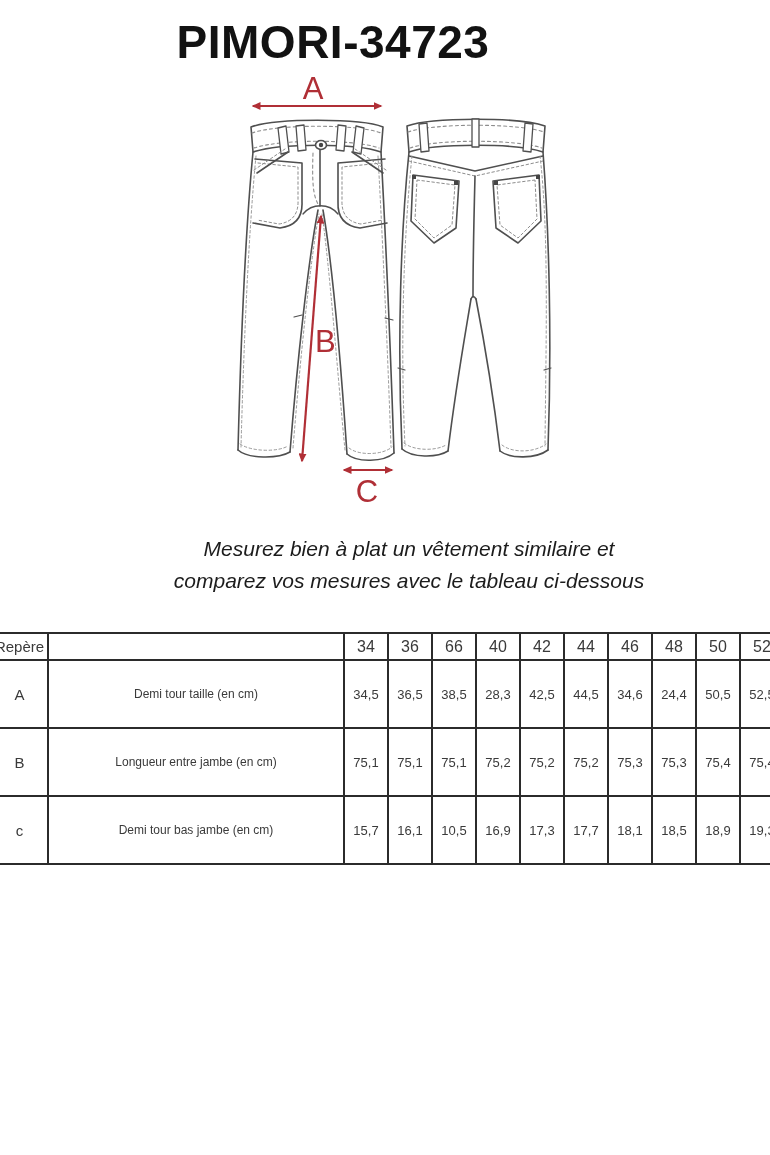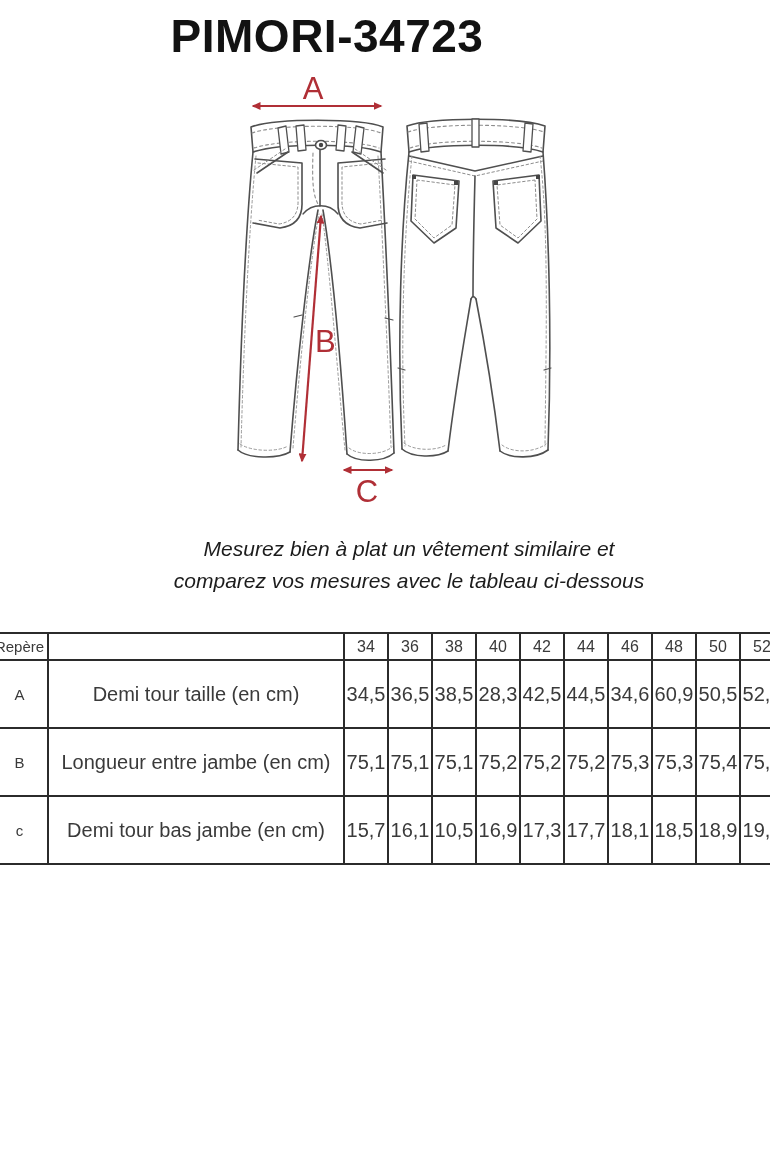--- a/index.html
+++ b/index.html
@@ -5,21 +5,21 @@
   html,body{margin:0;padding:0;}
   body{
     width:770px;height:1155px;
     position:relative;
     background:#ffffff;
     overflow:hidden;
     font-family:"Liberation Sans","DejaVu Sans",sans-serif;
   }
   .page-title{
     position:absolute;top:0;left:0;width:638px;
-    margin:8px;text-align:center;
+    margin:14px;text-align:center;
     font-size:46px;font-weight:800;letter-spacing:.5px;
     color:#121212;line-height:56px;
   }
   .diagram-svg{position:absolute;top:0;left:0;}
   .caption{
     position:absolute;top:533px;left:0;width:770px;
     text-align:center;font-style:italic;font-weight:500;
     font-size:21px;line-height:32px;color:#1c1c1c;padding-left:24px;
   }
   .table-wrap{position:absolute;top:632px;left:-10px;}
@@ -31,22 +31,22 @@
     border:2px solid #2b2b2b;
     text-align:center;vertical-align:middle;
     font-weight:400;color:#3a3a3a;padding:0;
     background:#fff;
   }
   table.size-table thead tr{height:27px;}
   table.size-table tbody tr{height:68px;}
   .cell-corner{font-size:15px;}
   .cell-size{font-size:16px;border-radius:10px;}
   .cell-code{font-size:15px;}
-  .cell-label{font-size:20px;}
-  .cell-value{font-size:20px;}
+  .cell-label{font-size:12px;}
+  .cell-value{font-size:13px;}
 </style>
 </head>
 <body>
 
 <h1 class="page-title">PIMORI-34723</h1>
 
 <svg class="diagram-svg" width="770" height="520" viewBox="0 0 770 520">
   <defs>
     <marker id="arrow" markerUnits="userSpaceOnUse" markerWidth="9" markerHeight="8" refX="7.5" refY="4" orient="auto-start-reverse">
       <polygon points="0,0 9,4 0,8" fill="#b02f36"></polygon>
@@ -170,42 +170,42 @@
         <col style="width: 44px;">
         <col style="width: 44px;">
         <col style="width: 44px;">
       </colgroup>
     <thead>
       <tr>
         <th class="cell-corner">Repère</th>
         <th class="cell-label"></th>
       <th class="cell-size">34</th>
           <th class="cell-size">36</th>
-          <th class="cell-size">38</th>
+          <th class="cell-size">66</th>
           <th class="cell-size">40</th>
           <th class="cell-size">42</th>
           <th class="cell-size">44</th>
           <th class="cell-size">46</th>
           <th class="cell-size">48</th>
           <th class="cell-size">50</th>
           <th class="cell-size">52</th>
         </tr>
     </thead>
     <tbody>
         <tr>
           <td class="cell-code">A</td>
           <td class="cell-label">Demi tour taille (en cm)</td>
           <td class="cell-value">34,5</td>
           <td class="cell-value">36,5</td>
           <td class="cell-value">38,5</td>
           <td class="cell-value">28,3</td>
           <td class="cell-value">42,5</td>
           <td class="cell-value">44,5</td>
           <td class="cell-value">34,6</td>
-          <td class="cell-value">60,9</td>
+          <td class="cell-value">24,4</td>
           <td class="cell-value">50,5</td>
           <td class="cell-value">52,5</td>
         </tr>
         <tr>
           <td class="cell-code">B</td>
           <td class="cell-label">Longueur entre jambe (en cm)</td>
           <td class="cell-value">75,1</td>
           <td class="cell-value">75,1</td>
           <td class="cell-value">75,1</td>
           <td class="cell-value">75,2</td>

